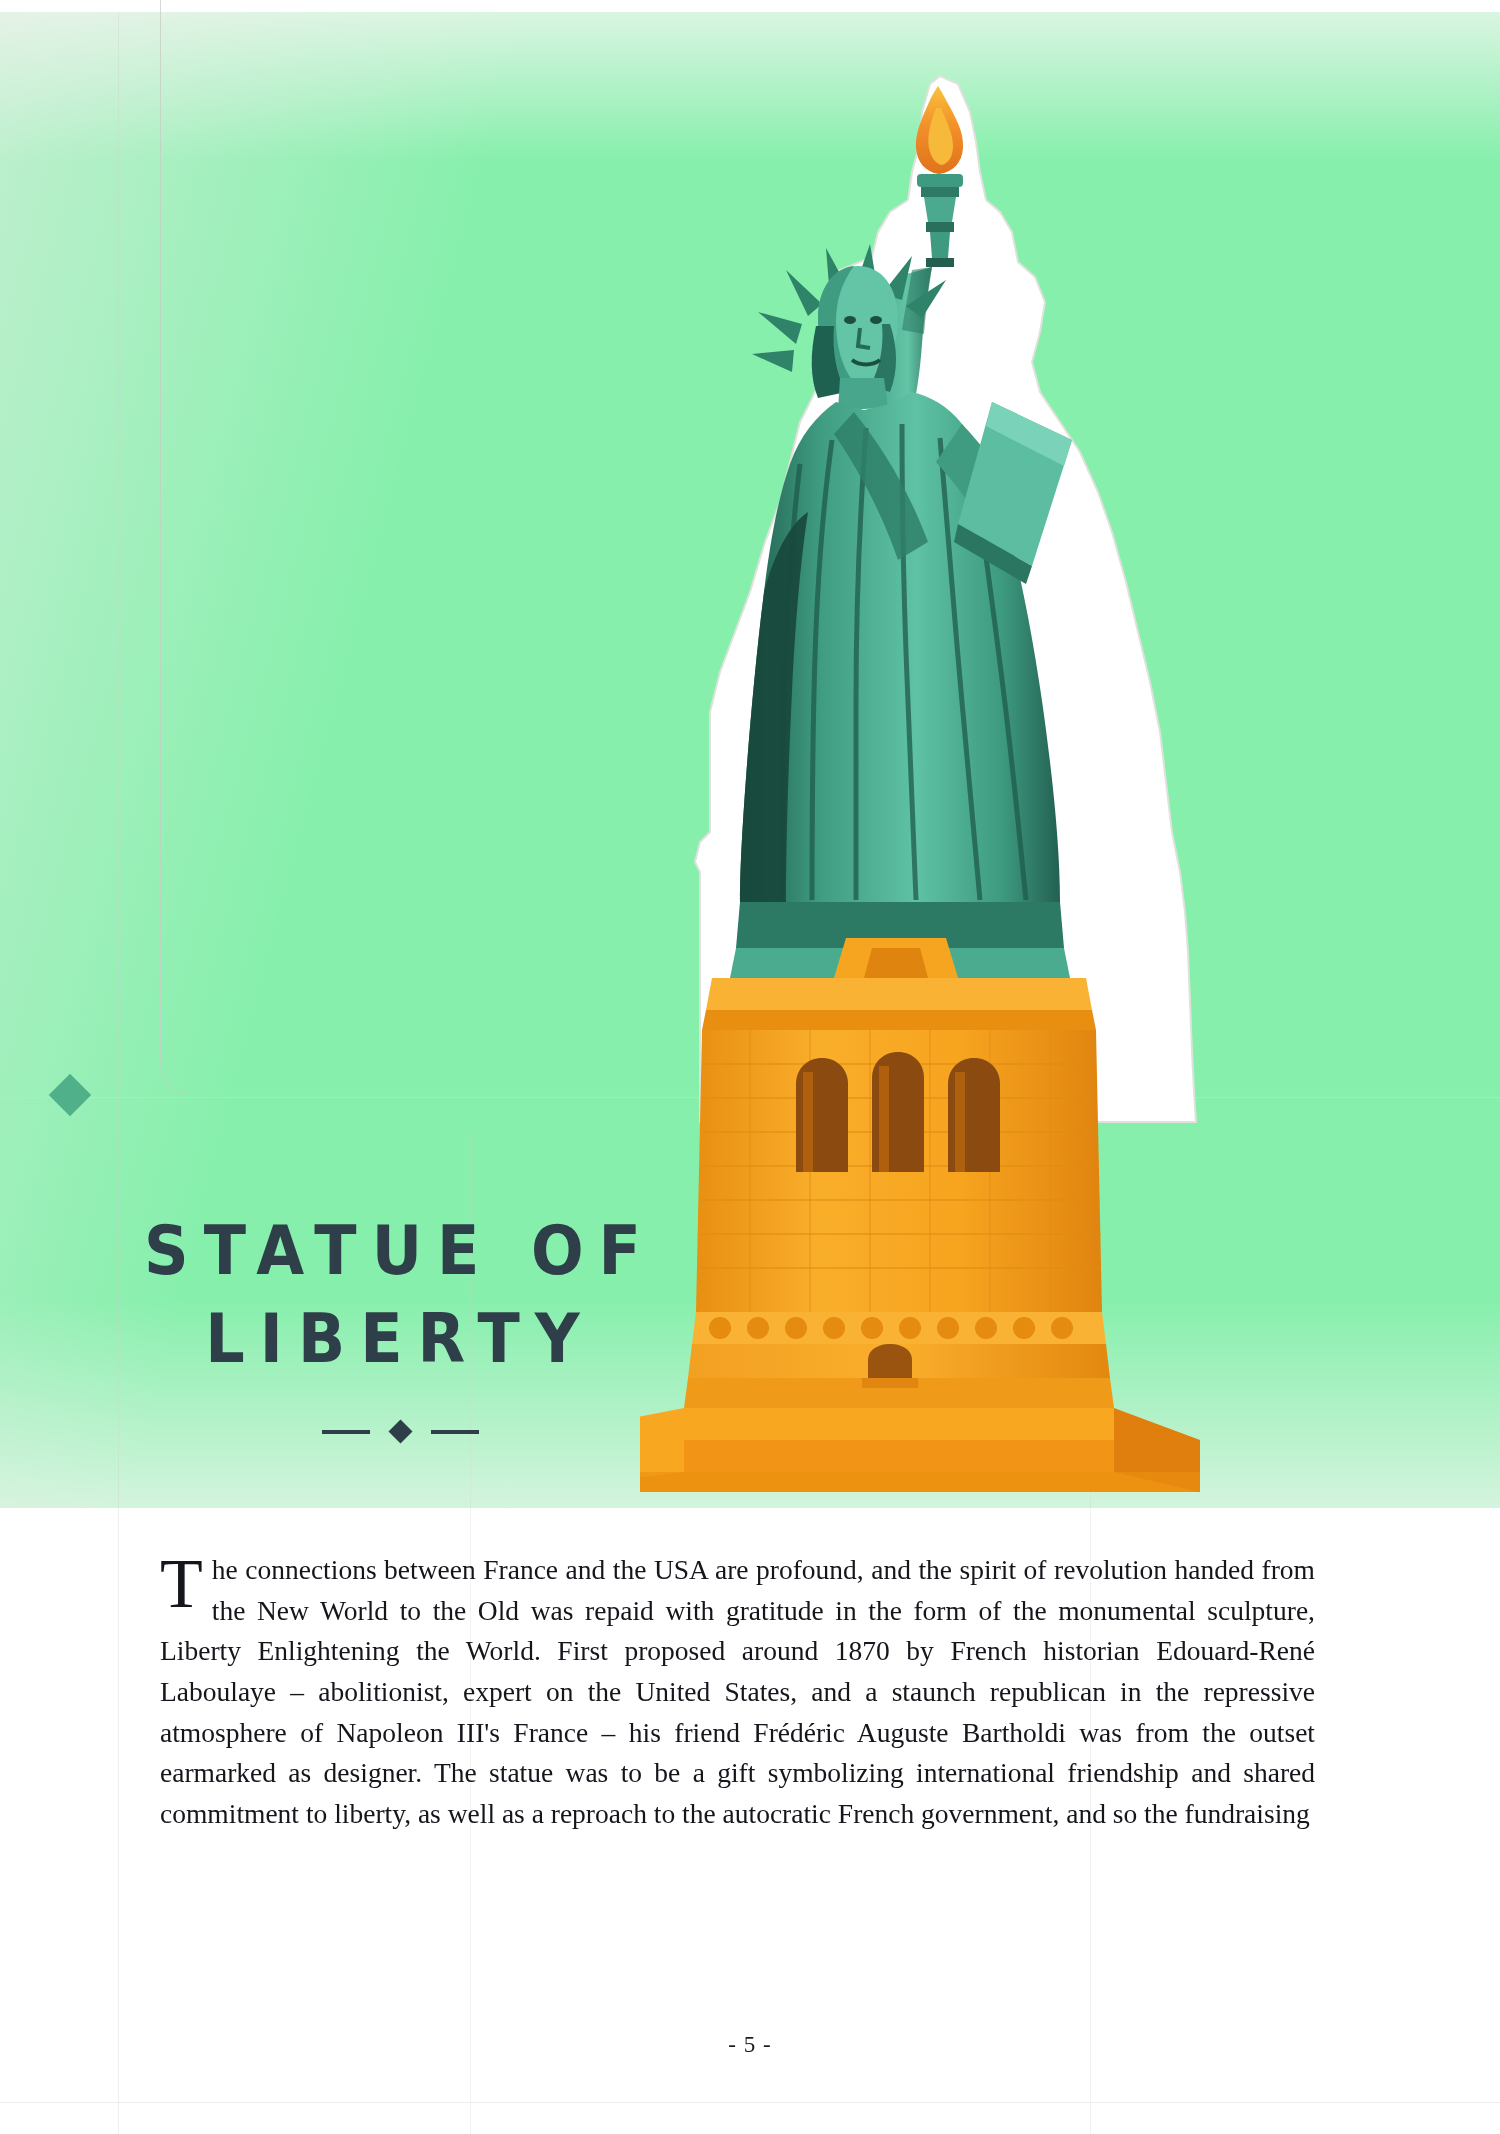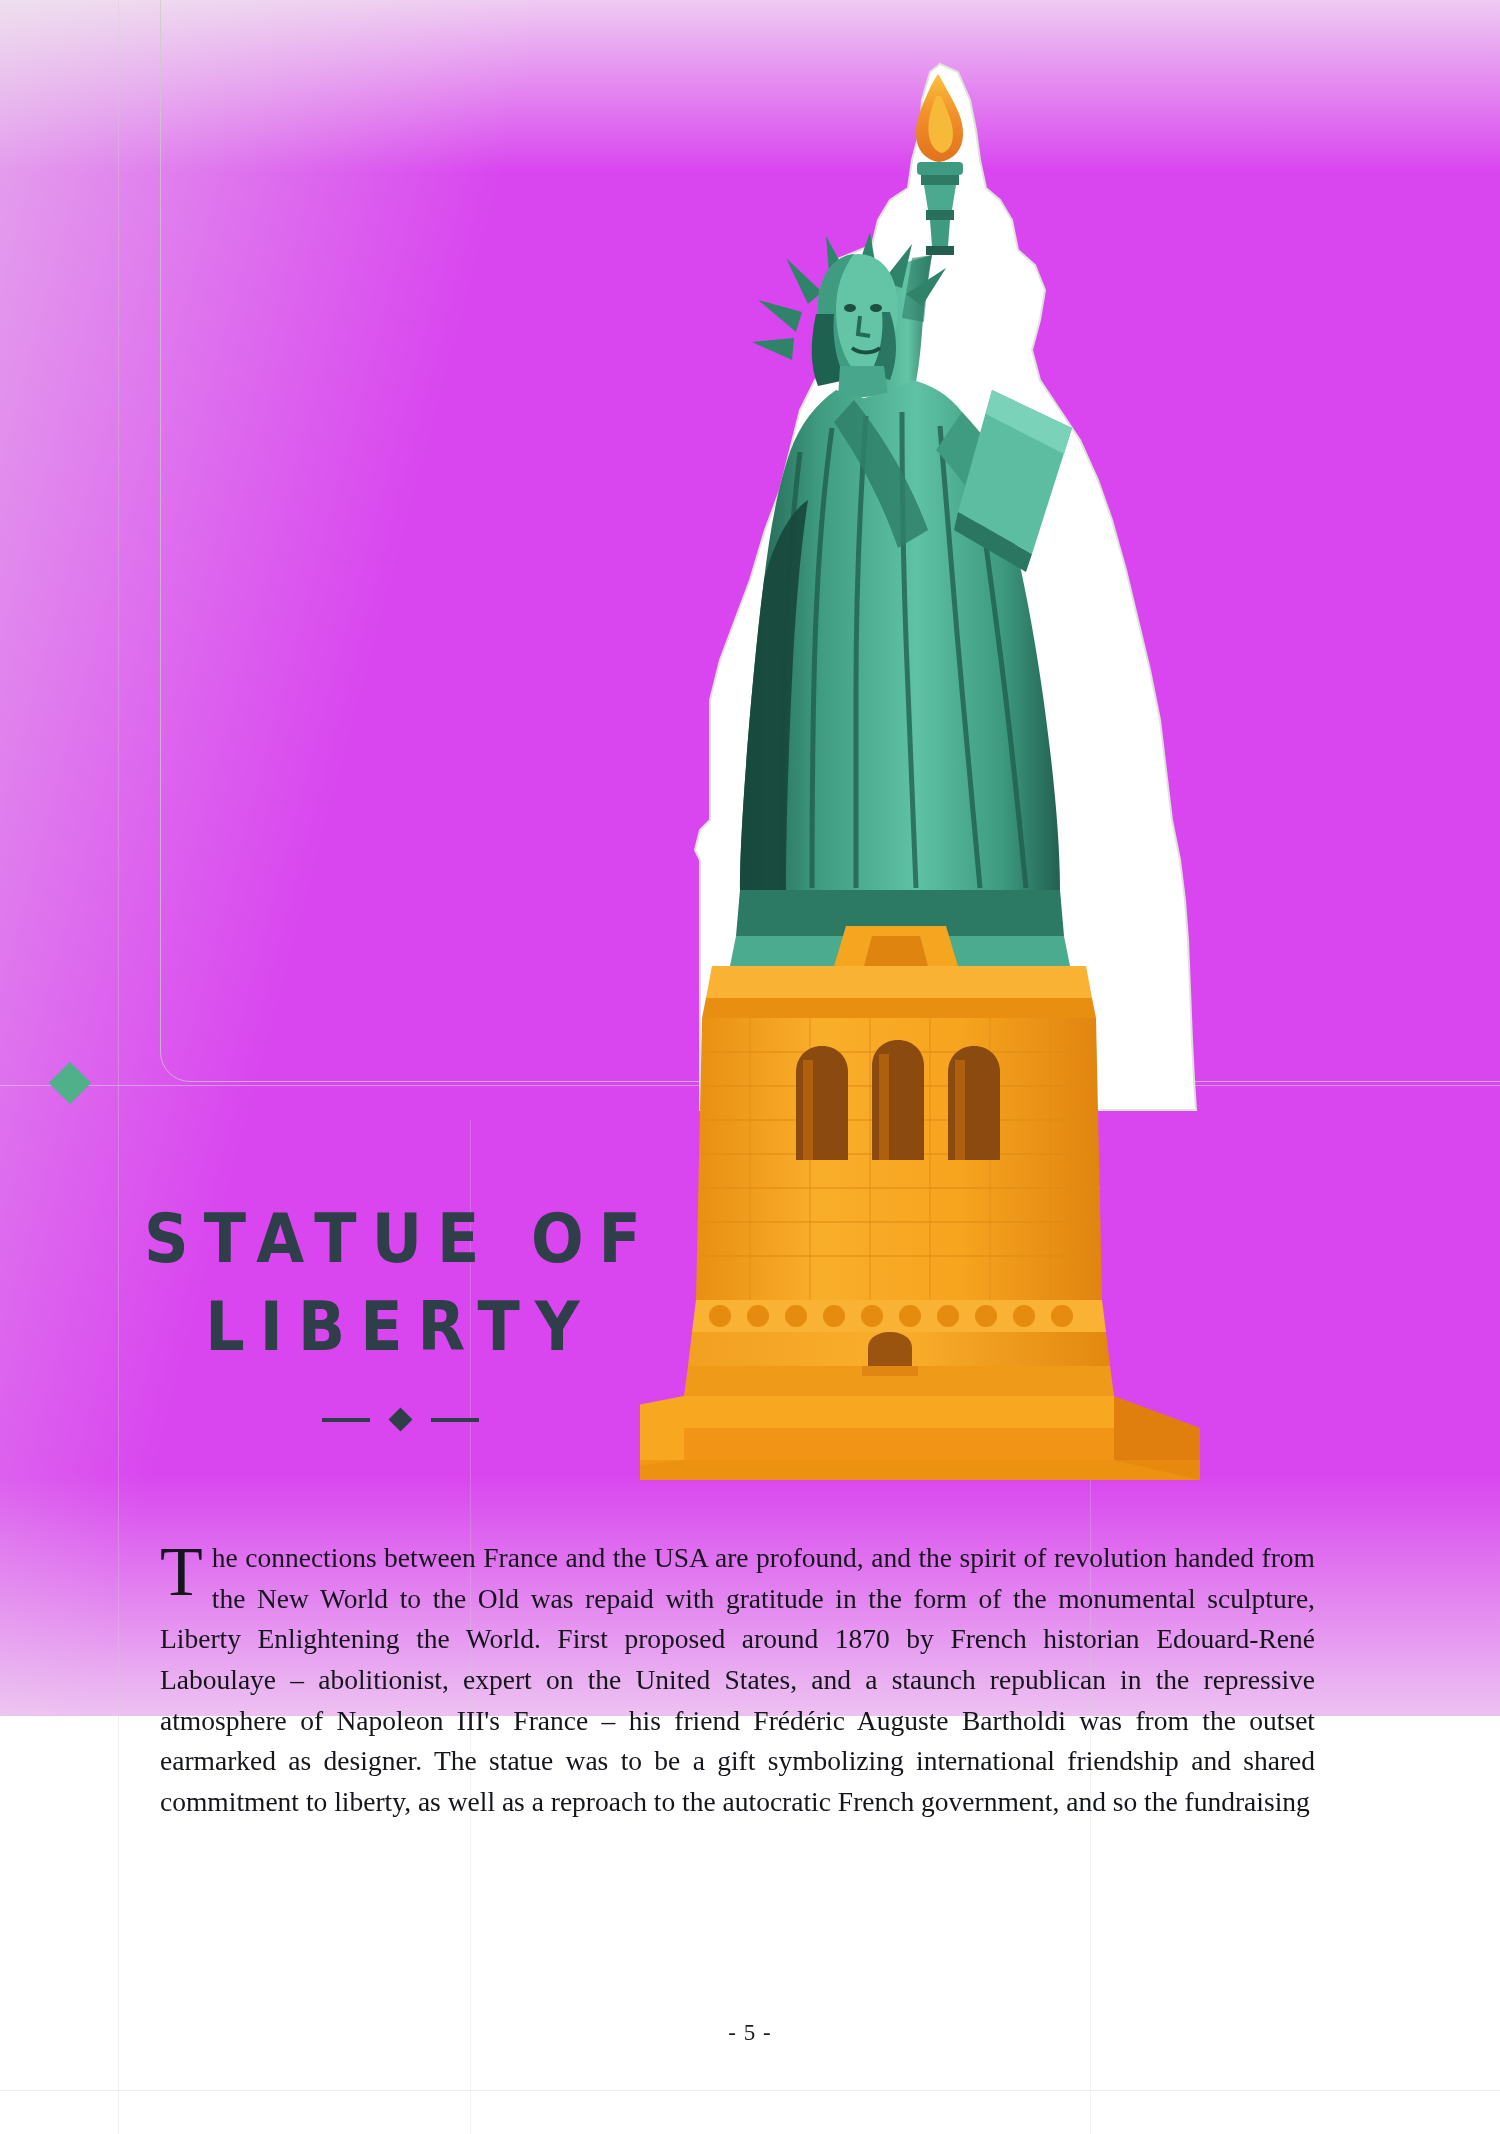--- a/index.html
+++ b/index.html
@@ -10,24 +10,24 @@
   body {
     width: 1500px;
     height: 2134px;
     position: relative;
     overflow: hidden;
     font-family: "Liberation Serif", serif;
   }
 
   .page {
     position: absolute;
-    left: 0; top: 0;
+    left: 0; top: 12px;
     width: 1500px;
-    height: 1716px;
-    background: #d946ef;
+    height: 1496px;
+    background: #86efac;
   }
 
   
   .paper-tint {
     position: absolute;
     left: 0; top: 0; right: 0; bottom: 0;
     background:
       linear-gradient(105deg, rgba(238,240,235,0.55) 0%, rgba(255,255,255,0) 28%),
       linear-gradient(0deg, rgba(245,246,242,0.7) 0%, rgba(255,255,255,0) 14%),
       linear-gradient(180deg, rgba(246,247,243,0.75) 0%, rgba(255,255,255,0) 10%);

